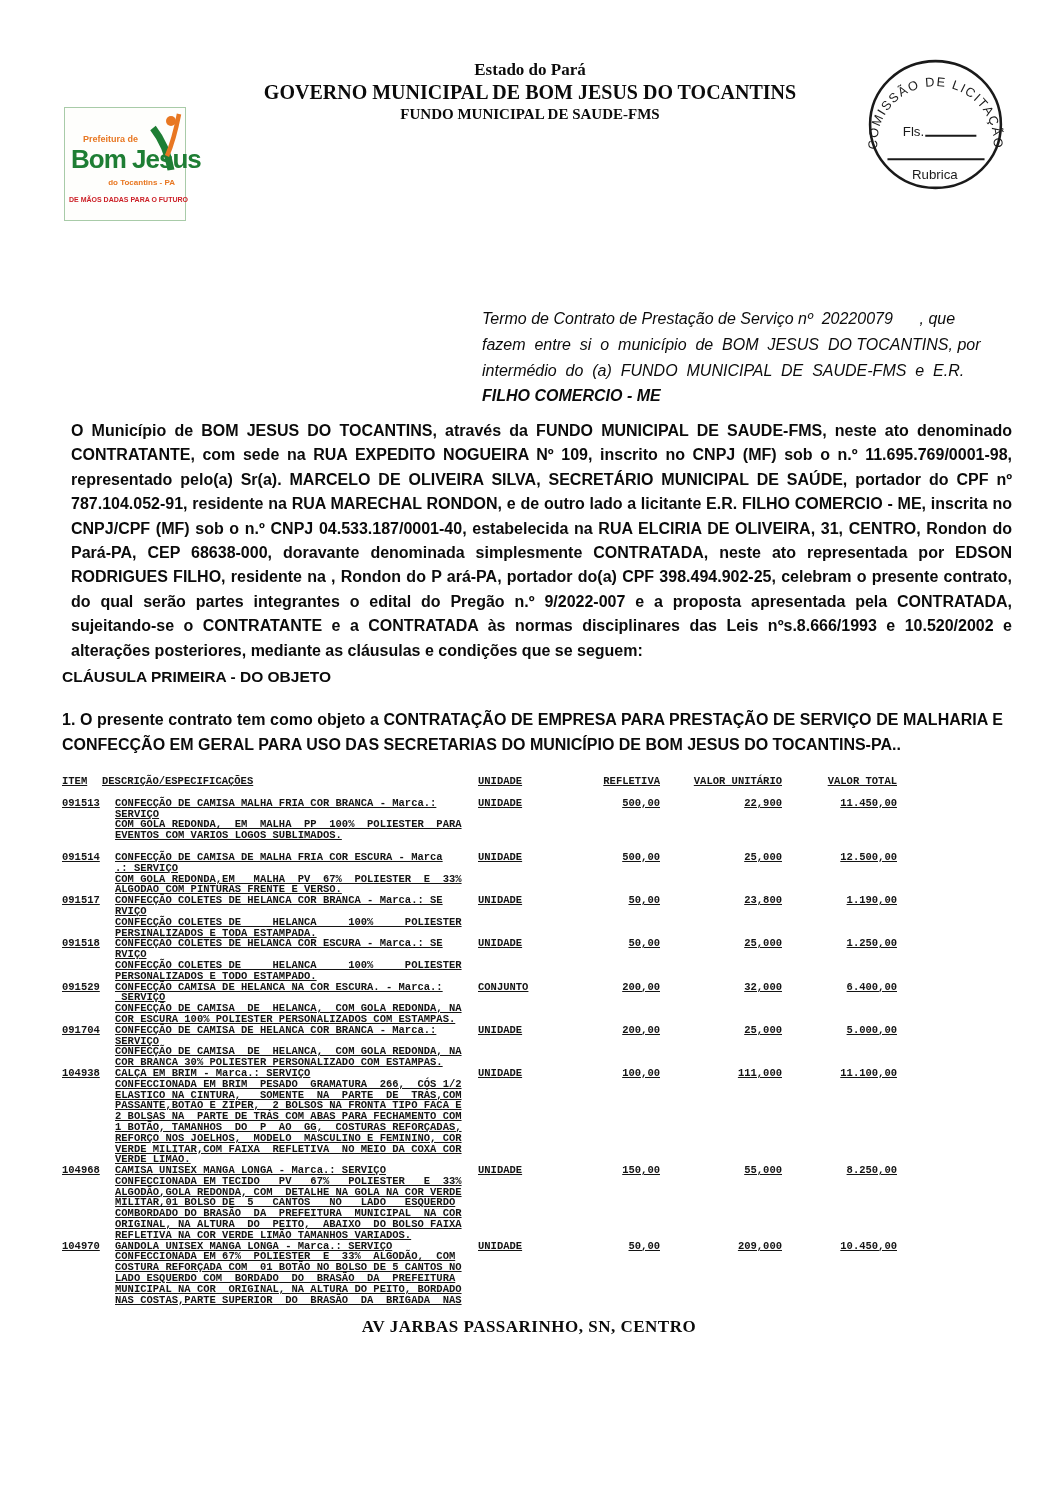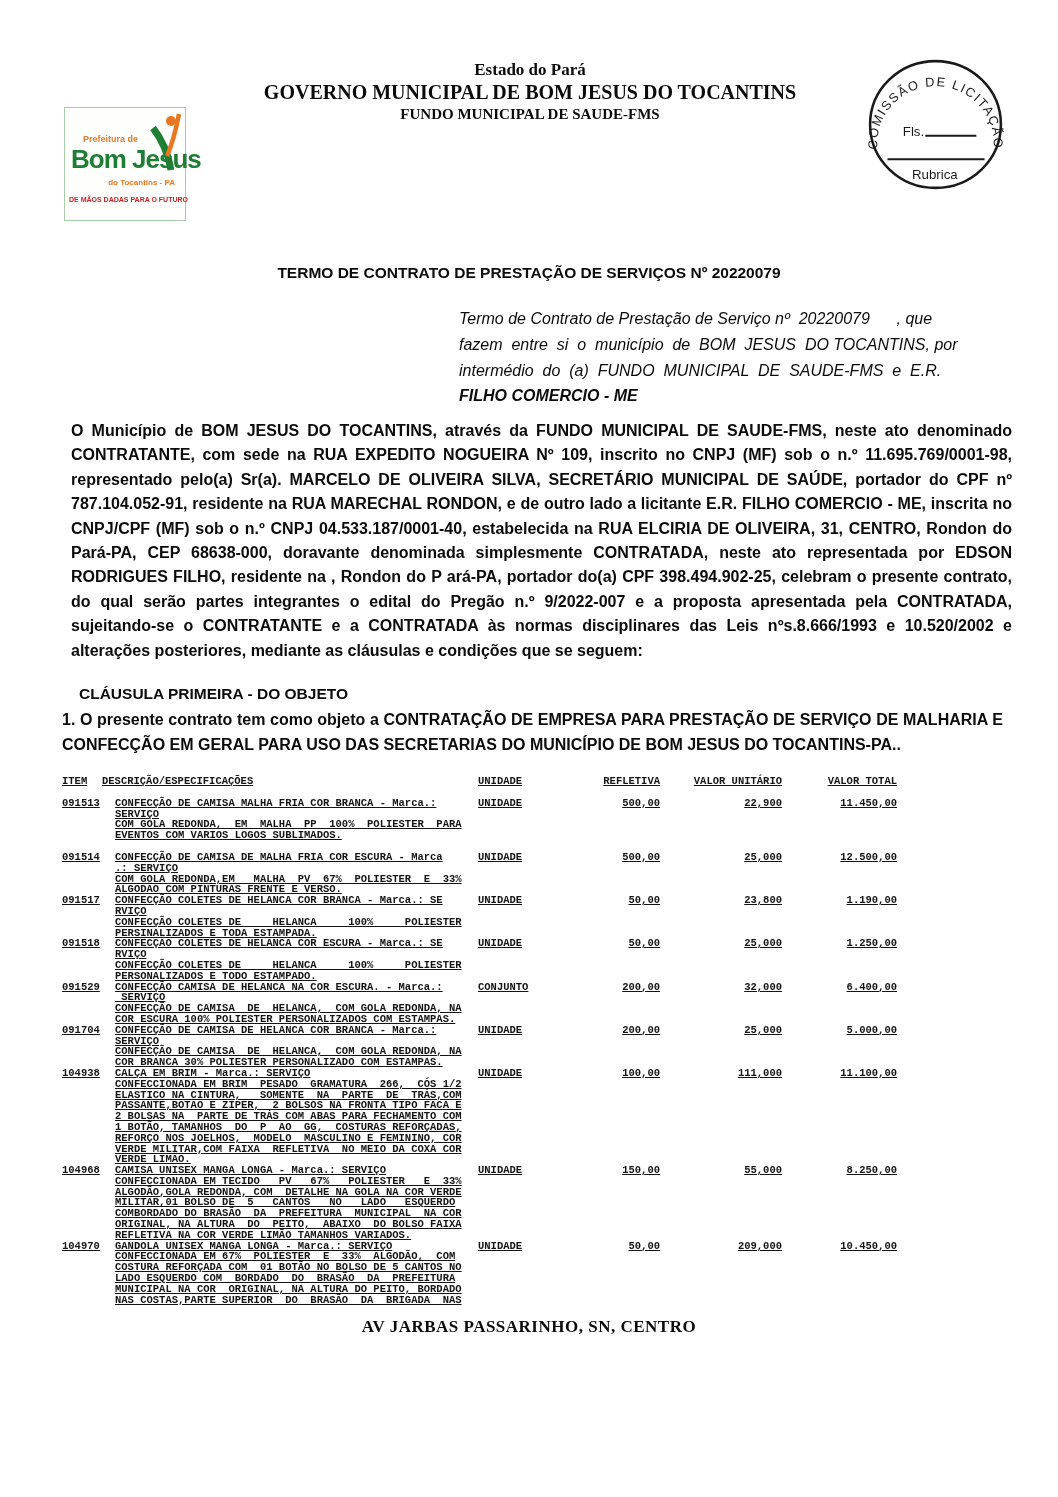--- a/index.html
+++ b/index.html
@@ -34,33 +34,33 @@
   .stamp text,.stamp textPath{font-family:"Liberation Sans",sans-serif;fill:#1a1a1a;}
   .stamp-curved{font-size:12.5px;letter-spacing:1.5px;}
   .stamp-label{font-size:13px;}
 
   
   .title{
     position:absolute;left:0;top:264px;width:1058px;margin:0;
     text-align:center;font-size:15.5px;font-weight:bold;
   }
   .preamble{
-    position:absolute;left:459px;top:306px;width:548px;
+    position:absolute;left:482px;top:306px;width:548px;
     font-style:italic;font-size:16px;line-height:25.8px;
   }
   .pre-lines{white-space:pre-wrap;}
   .pre-bold{font-weight:bold;}
 
   .intro{
     position:absolute;left:62px;top:410px;width:941px;margin:9px;
     font-size:16px;font-weight:bold;line-height:24.4px;text-align:justify;
   }
 
   .clause-heading{
-    position:absolute;left:62px;top:668px;margin:17px;
+    position:absolute;left:62px;top:668px;margin:0;
     font-size:15.5px;font-weight:bold;
   }
   .clause-par{
     position:absolute;left:62px;top:708px;width:941px;margin:0;
     font-size:16px;font-weight:bold;line-height:24.5px;text-align:justify;
   }
 
   
   .table{
     position:absolute;left:62px;top:776px;width:840px;
@@ -109,21 +109,20 @@
     <path id="stamp-arc" d="M 12 96 A 57 56 0 1 1 124 96" fill="none"></path>
     <text class="stamp-curved">
       <textPath href="#stamp-arc" startOffset="50%" text-anchor="middle">COMISSÃO DE LICITAÇÃO</textPath>
     </text>
     <text class="stamp-label" x="36" y="78">Fls.</text>
     <line x1="58" y1="78" x2="108" y2="78" stroke="#1a1a1a" stroke-width="1.8"></line>
     <line x1="21" y1="101" x2="116" y2="101" stroke="#1a1a1a" stroke-width="1.8"></line>
     <text class="stamp-label" x="45" y="120">Rubrica</text>
   </svg>
 
-  <h1 class="title">TERMO DE CONTRATO DE PRESTAÇÃO DE SERVIÇOS Nº 20220079</h1>
 
   <div class="preamble">
     <span class="pre-lines">Termo de Contrato de Prestação de Serviço nº  20220079      , que
 fazem  entre  si  o  município  de  BOM  JESUS  DO TOCANTINS, por
 intermédio  do  (a)  FUNDO  MUNICIPAL  DE  SAUDE-FMS  e  E.R.</span>
     <div class="pre-bold">FILHO COMERCIO - ME</div>
   </div>
 
   <p class="intro">O Município de BOM JESUS DO TOCANTINS, através da FUNDO MUNICIPAL DE SAUDE-FMS, neste ato denominado CONTRATANTE, com sede na RUA EXPEDITO NOGUEIRA Nº 109, inscrito no CNPJ (MF) sob o n.º 11.695.769/0001-98, representado pelo(a) Sr(a). MARCELO DE OLIVEIRA SILVA,  SECRETÁRIO MUNICIPAL DE SAÚDE, portador do CPF nº 787.104.052-91, residente na RUA MARECHAL RONDON, e de outro lado a licitante  E.R. FILHO COMERCIO - ME, inscrita no CNPJ/CPF (MF) sob o n.º CNPJ 04.533.187/0001-40, estabelecida na RUA ELCIRIA DE OLIVEIRA, 31, CENTRO, Rondon do Pará-PA, CEP 68638-000, doravante denominada simplesmente CONTRATADA, neste ato representada por EDSON RODRIGUES FILHO, residente na , Rondon do P ará-PA, portador do(a) CPF 398.494.902-25, celebram o presente contrato, do qual serão partes integrantes o edital do Pregão n.º 9/2022-007 e a proposta apresentada pela CONTRATADA, sujeitando-se o CONTRATANTE e a CONTRATADA às normas disciplinares das Leis nºs.8.666/1993 e 10.520/2002 e alterações posteriores, mediante as cláusulas e condições que se seguem:</p>
 

